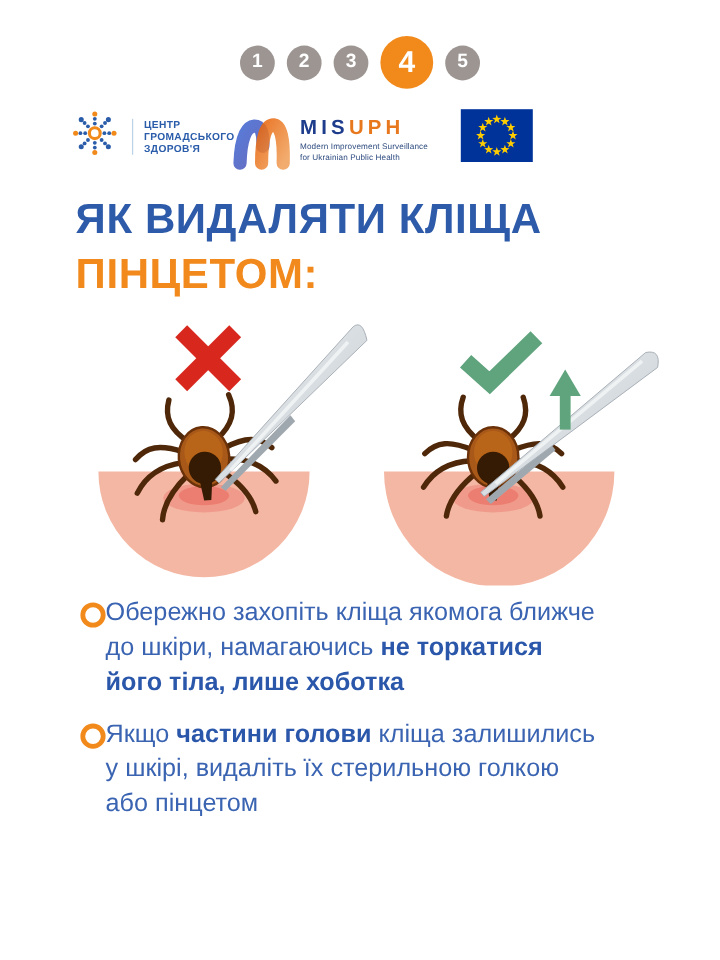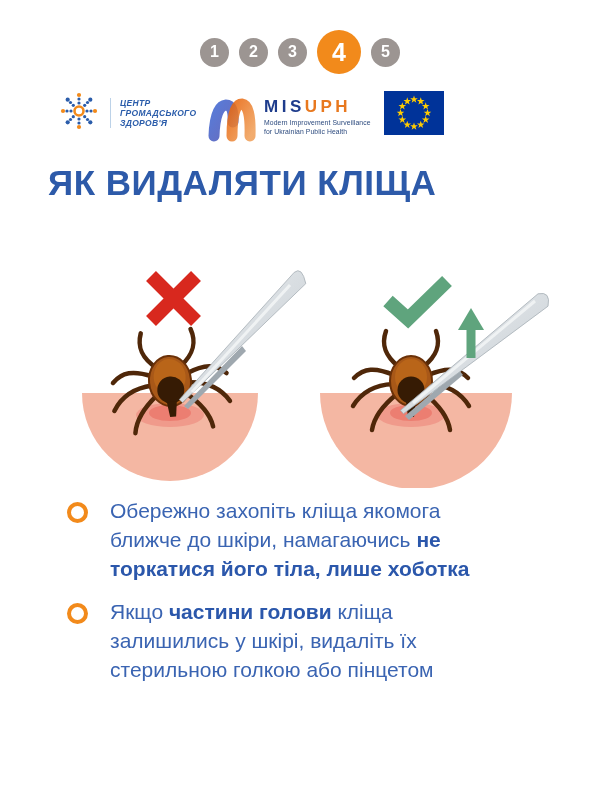--- a/index.html
+++ b/index.html
@@ -8,43 +8,43 @@
     font-family:"Liberation Sans",sans-serif;margin:0 auto;
   }
   
   .pagination{position:absolute;top:30px;left:0;right:0;height:44px;
     display:flex;justify-content:center;align-items:center;gap:10px;}
   .step-dot{width:29px;height:29px;border-radius:50%;background:#9c9592;color:#fff;
     display:flex;align-items:center;justify-content:center;font-weight:bold;font-size:16px;
     cursor:pointer;user-select:none;}
   .step-dot.active{width:44px;height:44px;background:#f28a1b;font-size:25px;}
   
-  .logo-phc{position:absolute;left:58px;top:90px;display:flex;align-items:center;font-style:italic;}
+  .logo-phc{position:absolute;left:58px;top:90px;display:flex;align-items:center;}
   .phc-text{border-left:1.5px solid #bcd2e8;margin-left:10px;padding-left:9px;
     color:#2a5caa;font-weight:bold;font-size:8.5px;line-height:10px;letter-spacing:.3px;}
-  .logo-misuph{position:absolute;left:208px;top:92px;display:flex;align-items:flex-start;}
+  .logo-misuph{position:absolute;left:194px;top:92px;display:flex;align-items:flex-start;}
   .misuph-text{margin-left:8px;padding-top:6px;}
   .misuph-word{font-size:17px;letter-spacing:3.5px;font-weight:600;line-height:18px;}
   .misuph-word .mis{color:#1e3c8c;}
   .misuph-word .uph{color:#e8781e;}
   .misuph-tag{margin-top:3px;font-size:6.8px;line-height:8.5px;color:#2c4a7e;letter-spacing:.1px;}
   .logo-eu{position:absolute;left:384px;top:91px;display:flex;align-items:flex-start;}
   .eu-flag{width:60px;height:44px;background:#003399;flex-shrink:0;}
   .eu-text{margin-left:11px;padding-top:4px;color:#1b3e8e;font-weight:bold;font-size:13.5px;line-height:17px;}
   
-  .title{position:absolute;left:48px;top:160px;font-weight:800;font-size:35px;line-height:46px;letter-spacing:.5px;}
+  .title{position:absolute;left:63px;top:160px;font-weight:800;font-size:35px;line-height:46px;letter-spacing:.5px;}
   .title .t1{color:#2d5aa9;}
   .title .t2{color:#f1891c;}
   
   .illu{position:absolute;top:260px;width:260px;height:228px;}
   .illu.left{left:50px;}
   .illu.right{left:305px;}
   
   .bullets{position:absolute;left:67px;top:496px;width:434px;display:flex;flex-direction:column;gap:14px;}
-  .bullet-item{display:flex;align-items:flex-start;gap:22px;}
+  .bullet-item{display:flex;align-items:flex-start;}
   .bullet-ring{width:13px;height:13px;border:4px solid #f28a1b;border-radius:50%;
     box-sizing:content-box;margin-top:6px;flex-shrink:0;background:#fff;}
   .bullet-text{margin:0;font-size:21px;line-height:29px;color:#3a64b2;}
   .bullet-text strong{color:#2b57ab;font-weight:bold;}
 </style>
 </head>
 <body>
 
 <div class="page">
 
@@ -135,20 +135,21 @@
           <polygon points="18.31,11.25 19.25,13.96 22.11,14.01 19.83,15.74 20.66,18.49 18.31,16.85 15.96,18.49 16.79,15.74 14.50,14.01 17.37,13.96" fill="#ffcc00"></polygon>
           <polygon points="23.25,6.31 24.19,9.01 27.05,9.07 24.77,10.80 25.60,13.54 23.25,11.91 20.90,13.54 21.73,10.80 19.45,9.07 22.31,9.01" fill="#ffcc00"></polygon>
         </svg>
     </div>
     <div class="eu-text">
     </div>
   </div>
 
   <h1 class="title" style="margin:0">
     <div class="t1">ЯК ВИДАЛЯТИ КЛІЩА</div>
+    <div class="t2">ПІНЦЕТОМ:</div>
   </h1>
 
   <svg width="0" height="0" style="position:absolute">
     <defs>
       <g id="tick-shape">
         <g stroke="#4f2709" stroke-width="4.5" fill="none" stroke-linecap="round">
           <path d="M-12,-14 C-26,-25 -30,-36 -25,-50"></path>
           <path d="M-17,-6 C-36,-14 -47,-13 -57,-3"></path>
           <path d="M-18,3 C-38,4 -50,12 -58,25"></path>
           <path d="M-14,13 C-29,25 -37,36 -39,49"></path>

